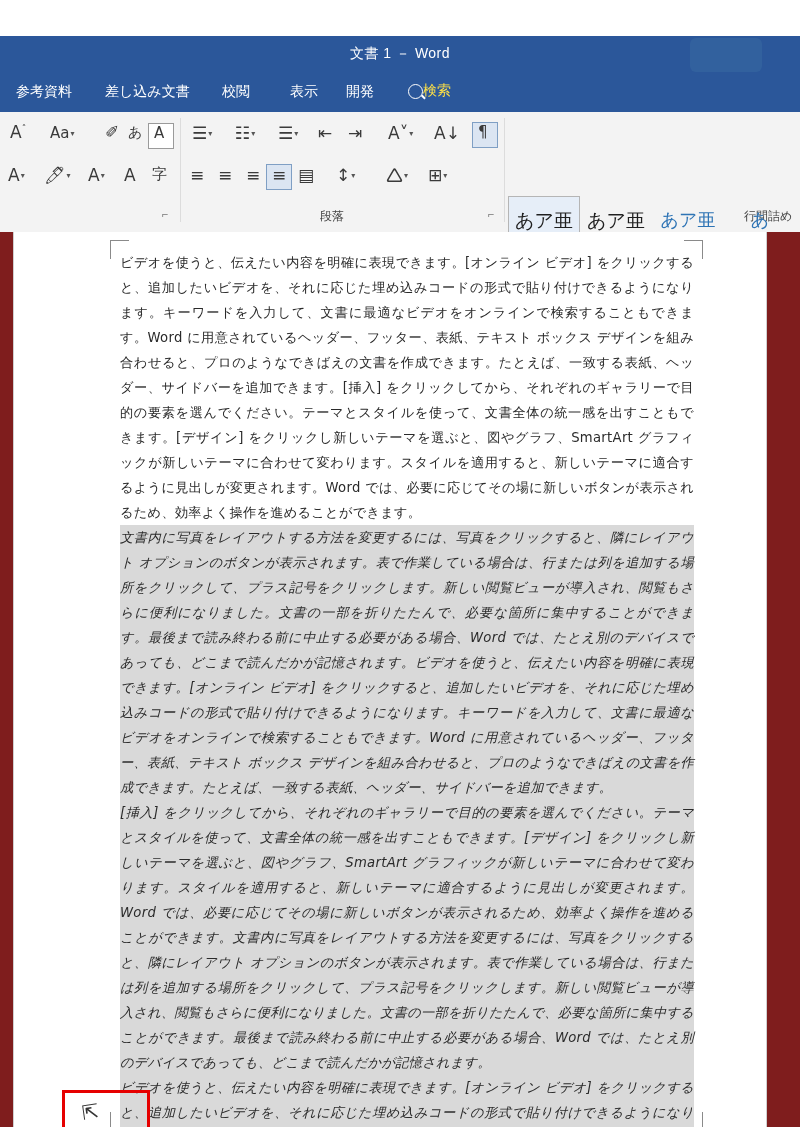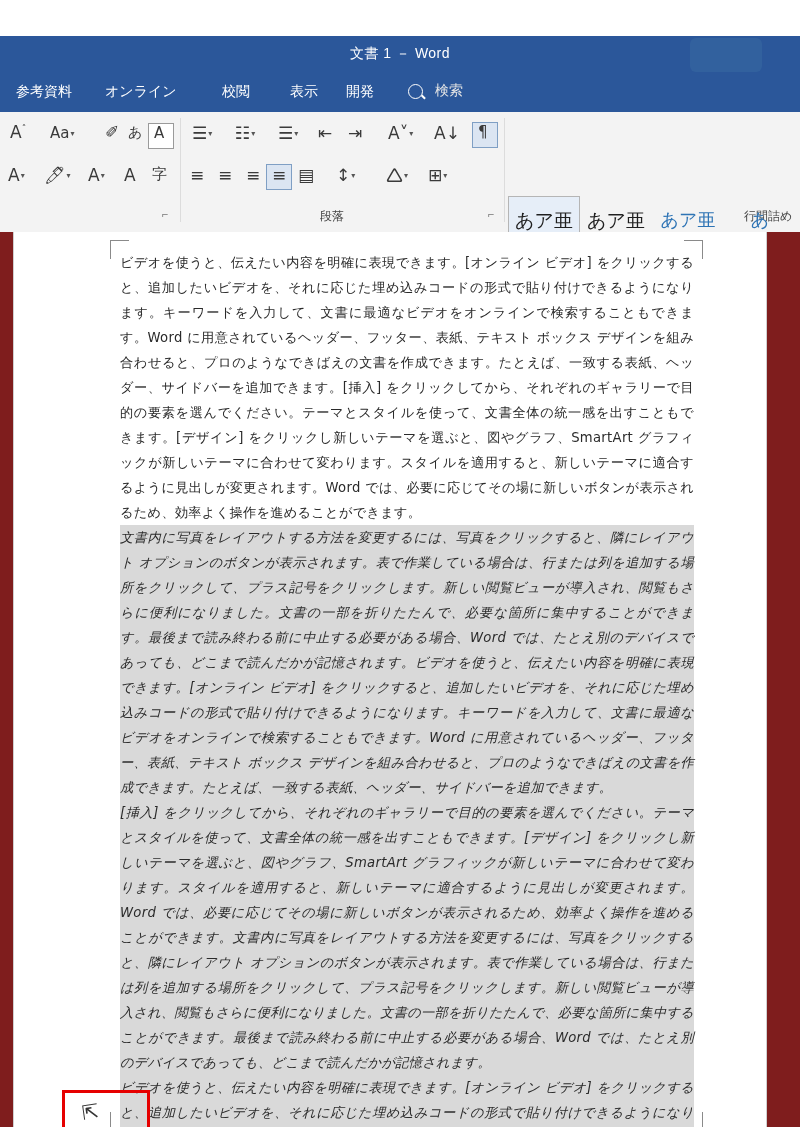--- a/index.html
+++ b/index.html
@@ -65,23 +65,23 @@
   .ribbon-tabs .tab.t0 { left: 16px; }
   .ribbon-tabs .tab.t1 { left: 105px; }
   .ribbon-tabs .tab.t2 { left: 222px; text-align: center; }
   .ribbon-tabs .tab.t3 { left: 290px; }
   .ribbon-tabs .tab.t4 { left: 346px; }
   .search-wrap {
     position: absolute;
     left: 408px; top: 8px;
     display: flex;
     align-items: center;
-    gap: 12px;
+    gap: 0;
     font-size: 14px;
-    color: #e5e5e5;
+    color: #fde047;
   }
   .search-wrap .mag {
     width: 13px; height: 13px;
     border: 1.6px solid #ffffff;
     border-radius: 50%;
     position: relative;
     display: inline-block;
   }
   .search-wrap .mag::after {
     content: "";
@@ -271,21 +271,21 @@
 
 <div class="app">
 
   <div class="titlebar">
     <div class="blob"></div>
     <div class="title">文書 1  －  Word</div>
   </div>
 
   <div class="ribbon-tabs">
     <div class="tab t0">参考資料</div>
-    <div class="tab t1">オンライン</div>
+    <div class="tab t1">差し込み文書</div>
     <div class="tab t2">校閲</div>
     <div class="tab t3">表示</div>
     <div class="tab t4">開発</div>
     <div class="search-wrap">
       <span class="mag"></span>
       <span>検索</span>
     </div>
   </div>
 
   <div class="ribbon">

